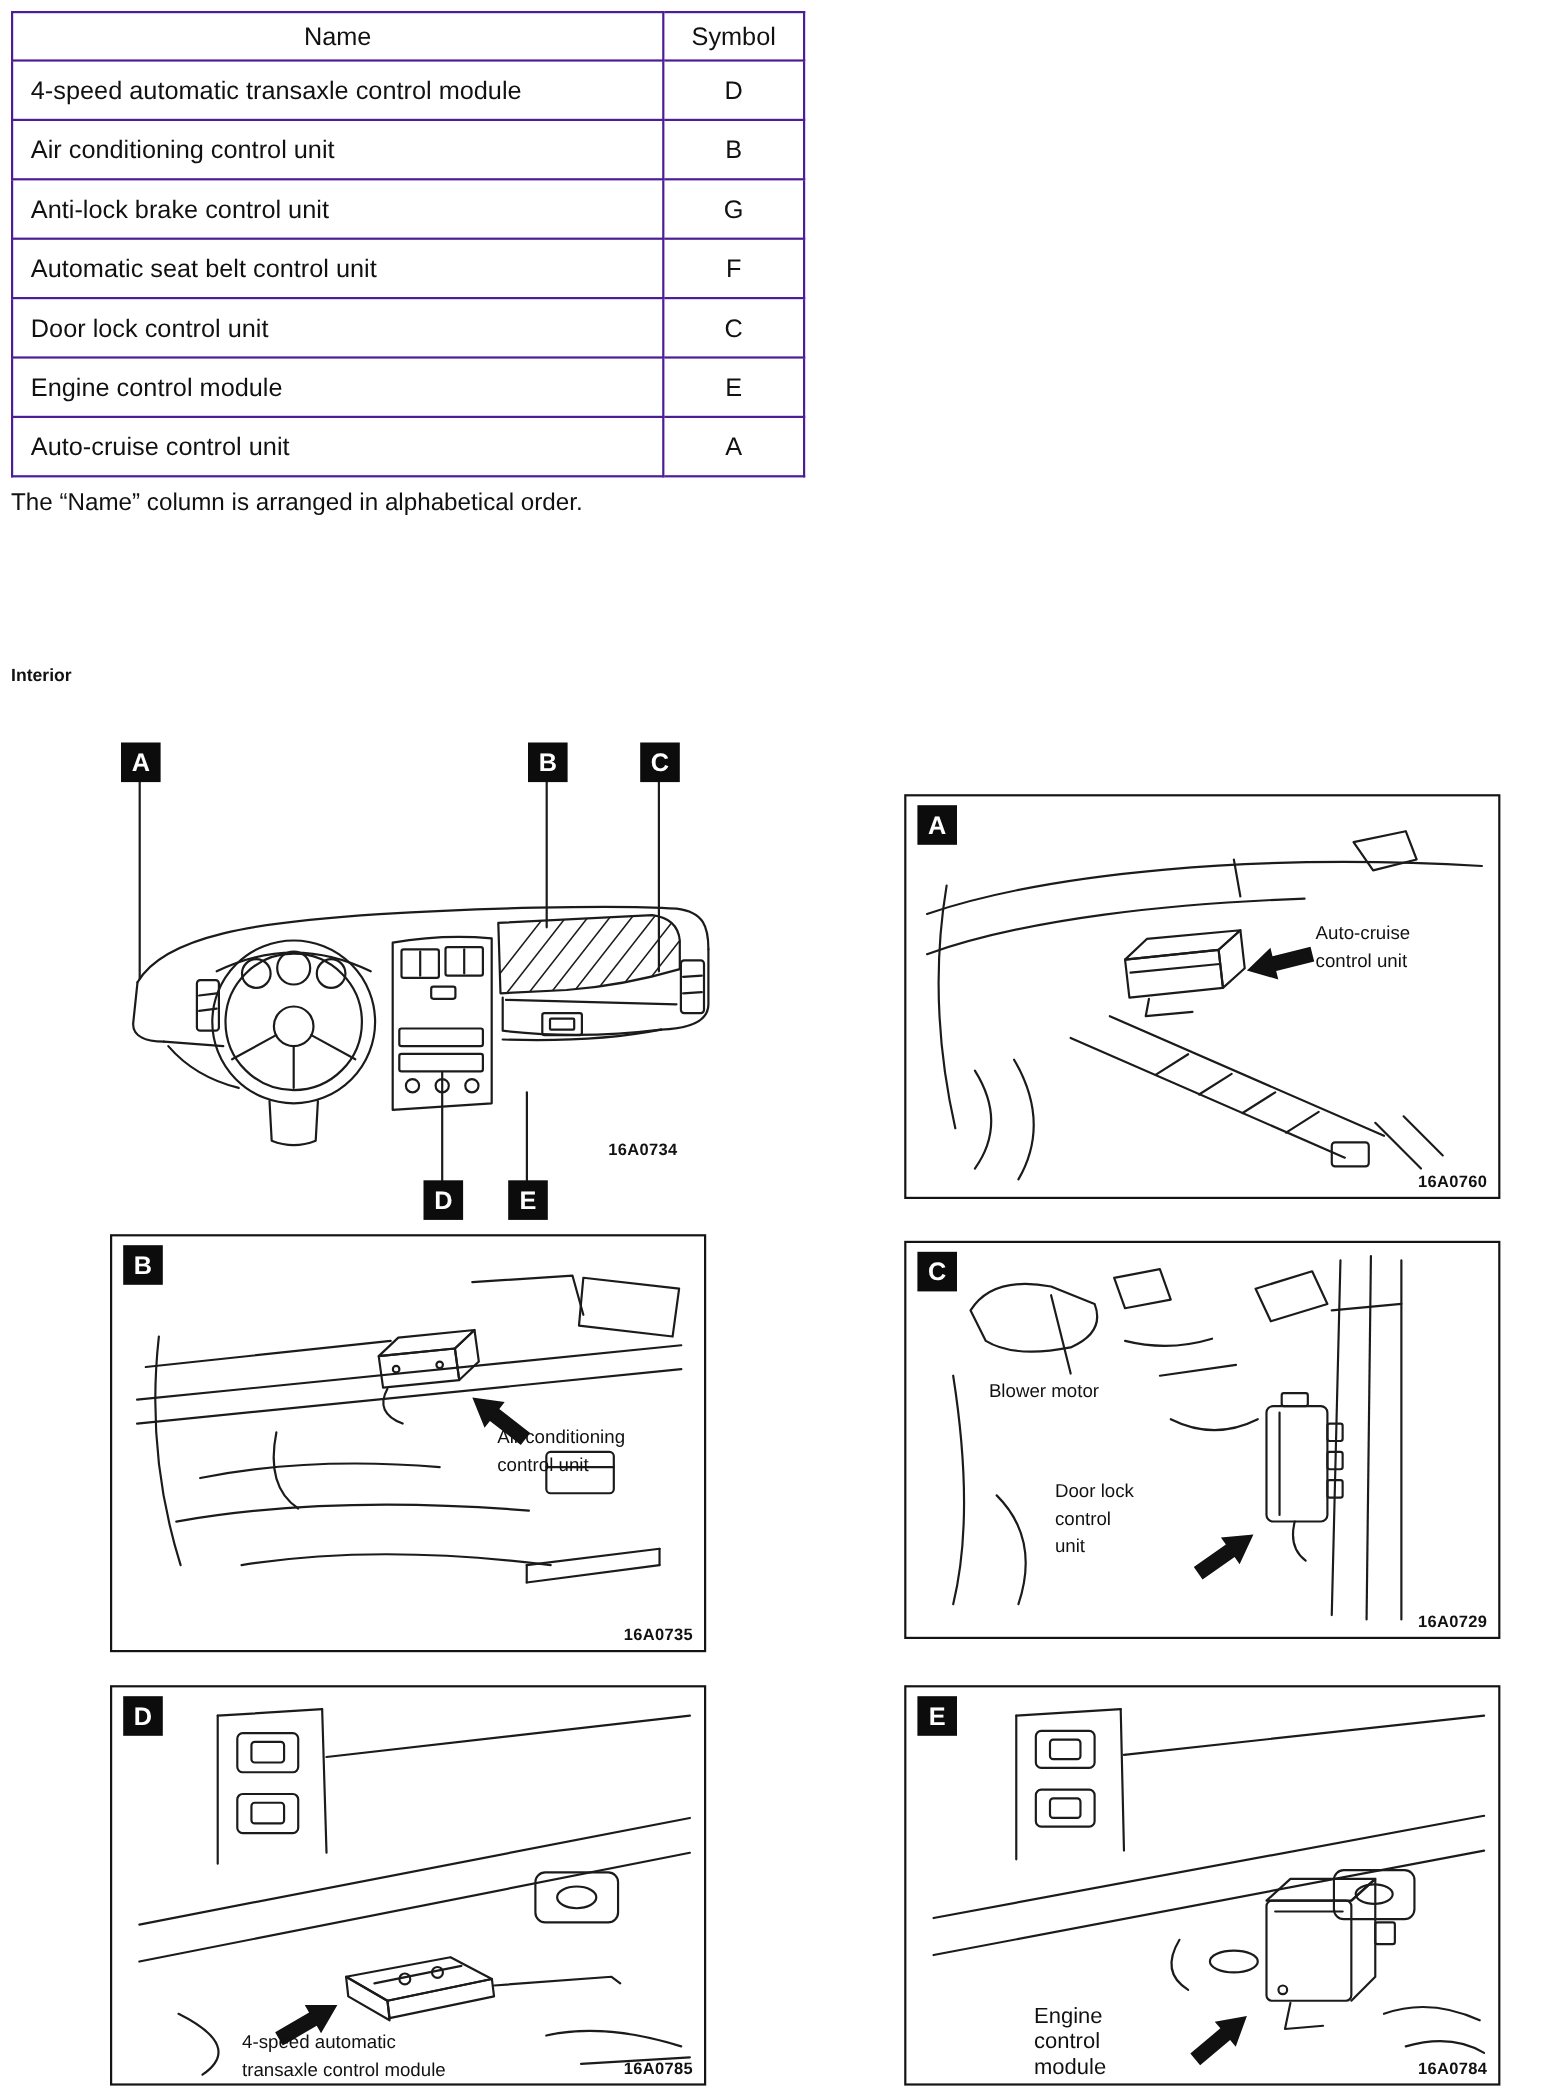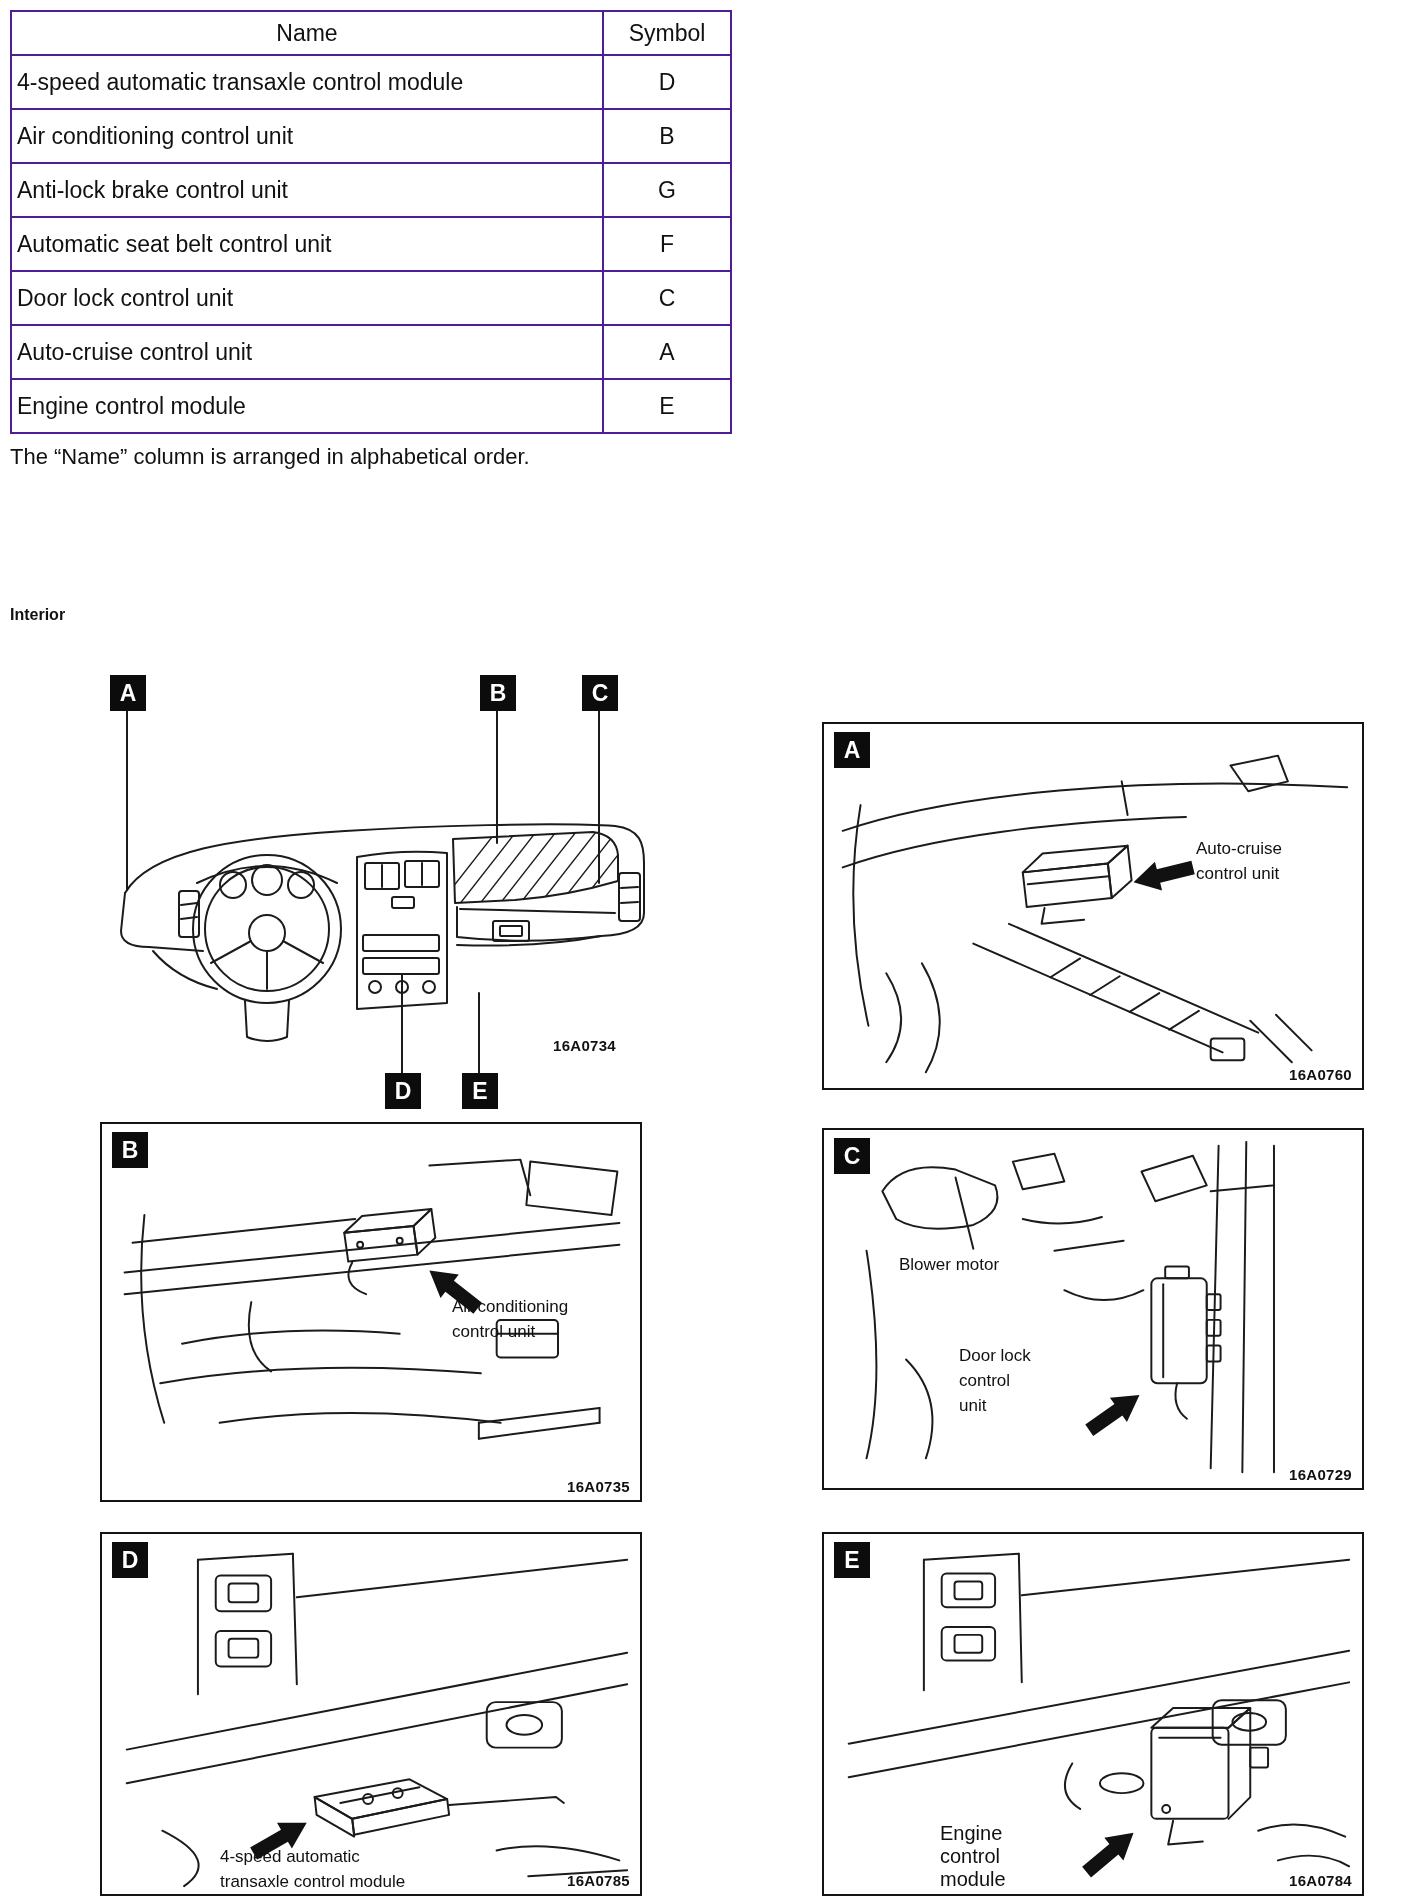--- a/index.html
+++ b/index.html
@@ -5,21 +5,21 @@
   * { margin:0; padding:0; box-sizing:border-box; }
   html,body { background:#ffffff; }
   body { font-family:"Liberation Sans", sans-serif; color:#111; }
   .page { position:relative; width:1408px; height:1904px; background:#fff; overflow:hidden; }
 
   
   .symbol-table { position:absolute; left:10px; top:10px; width:722px; border-collapse:collapse; table-layout:fixed; font-size:23px; color:#111; }
   .symbol-table th, .symbol-table td { border:2px solid #4c1d95; font-weight:400; }
   .symbol-table th { height:44px; text-align:center; }
   .symbol-table td { height:54px; }
-  .symbol-table td.name { padding-left:5px; text-align:left; }
+  .symbol-table td.name { padding-left:16px; text-align:left; }
   .symbol-table .symcol { width:128px; }
   .symbol-table td.sym { text-align:center; }
 
   .note { position:absolute; left:10px; top:442px; font-size:22px; line-height:29px; }
   .section-title { position:absolute; left:10px; top:606px; font-size:16px; font-weight:bold; }
 
   
   .figure-plain { position:absolute; left:95px; top:675px; width:575px; height:435px; }
   .figure-plain > svg { position:absolute; left:0; top:0; }
   .panel { position:absolute; width:542px; border:2px solid #141414; background:#fff; }
@@ -62,26 +62,26 @@
     </tr>
     <tr>
       <td class="name">Automatic seat belt control unit</td>
       <td class="sym">F</td>
     </tr>
     <tr>
       <td class="name">Door lock control unit</td>
       <td class="sym">C</td>
     </tr>
     <tr>
+      <td class="name">Engine control module</td>
+      <td class="sym">E</td>
+    </tr>
+    <tr>
       <td class="name">Auto-cruise control unit</td>
       <td class="sym">A</td>
-    </tr>
-    <tr>
-      <td class="name">Engine control module</td>
-      <td class="sym">E</td>
     </tr>
   </tbody>
     </table>
 
   <div class="note">
     <div>The “Name” column is arranged in alphabetical order.</div>
   </div>
 
   <div class="section-title">Interior</div>
 

